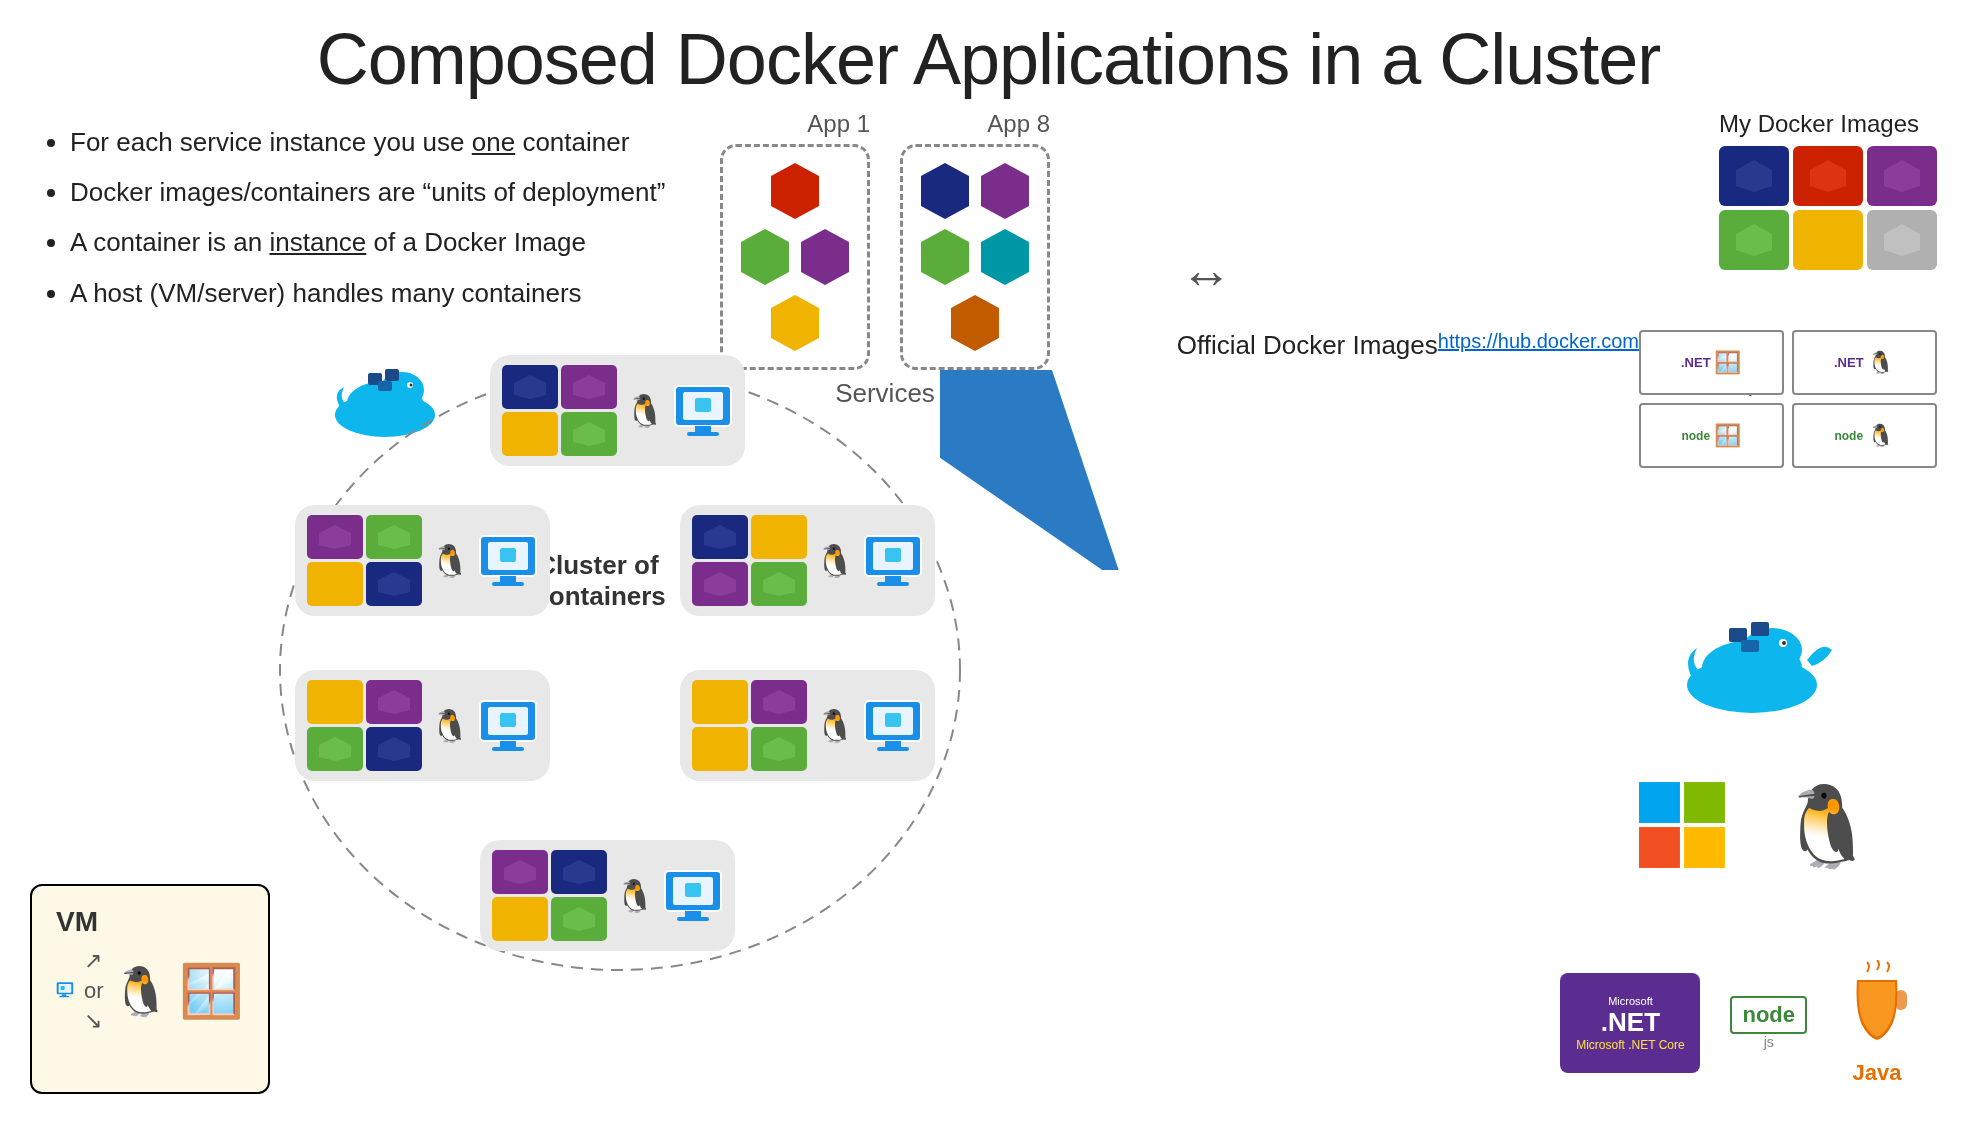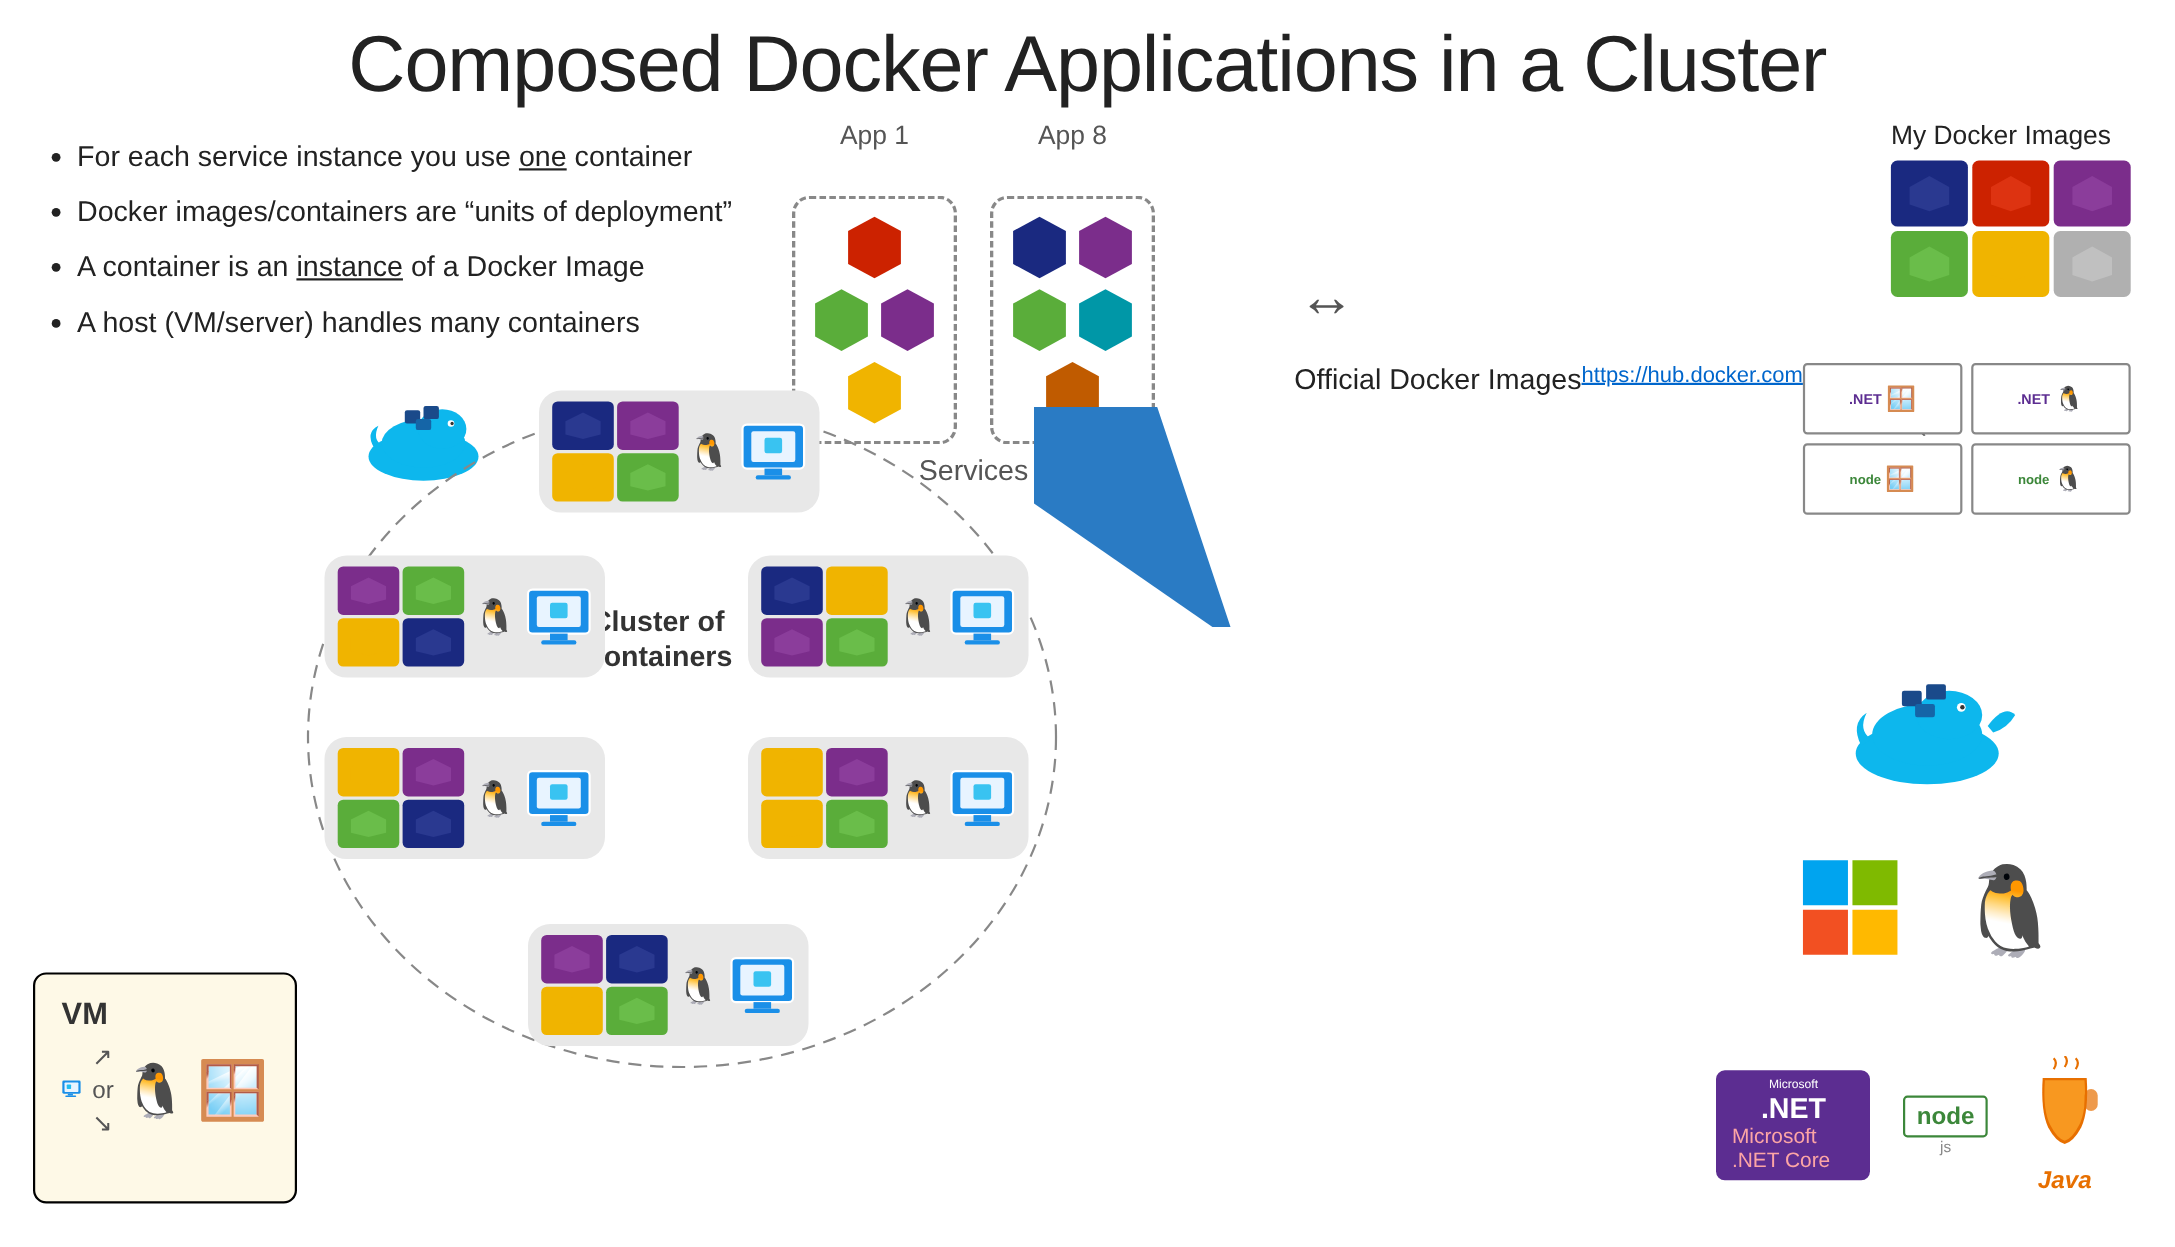--- a/index.html
+++ b/index.html
@@ -53,22 +53,21 @@
       margin-top: 8px;
     }
     .apps-row {
       display: flex;
       gap: 30px;
       align-items: flex-start;
     }
     .app-group {
       display: flex;
       flex-direction: column;
-      align-items: center;
-      gap: 34px;
+      align-items: flex-end;
     }
     .app-label {
       font-size: 24px;
       color: #555;
       margin-bottom: 6px;
     }
     .app-box {
       border: 3px dashed #888;
       border-radius: 16px;
       padding: 14px 16px;
@@ -688,36 +687,36 @@
   </div>
 
   <div style="font-size:80px;">🐧</div>
 </div>
 
 <div class="tech-icons-bottom">
 
   <div style="background:#5c2d91; border-radius:8px; padding:12px 14px; display:flex;flex-direction:column;align-items:center;justify-content:center;width:140px;height:100px;">
     <div style="color:white;font-size:11px;font-weight:400;">Microsoft</div>
     <div style="color:white;font-size:26px;font-weight:900;">.NET</div>
-    <div style="color:#fca5a5;font-size:19px;">Microsoft
+    <div style="color:#fde047;font-size:12px;">Microsoft
 .NET
 Core</div>
   </div>
 
   <div style="display:flex;flex-direction:column;align-items:center;">
     <div style="font-size:22px;font-weight:700;color:#3c873a;background:#fff;border-radius:4px;padding:4px 10px;border:2px solid #3c873a;">node</div>
     <div style="font-size:14px;color:#888;">js</div>
   </div>
 
   <div style="display:flex;flex-direction:column;align-items:center;">
     <svg width="80" height="100" viewBox="0 0 80 100">
 
       <path d="M20 20 Q18 50 25 65 Q32 78 40 80 Q48 78 55 65 Q62 50 60 20Z" fill="#e76f00"></path>
       <path d="M22 22 Q20 50 27 63 Q33 75 40 77 Q47 75 53 63 Q60 50 58 22Z" fill="#f89820"></path>
       <rect x="58" y="30" width="12" height="20" rx="6" fill="#e76f00" opacity="0.7"></rect>
 
       <path d="M30 12 Q34 6 30 2" stroke="#e76f00" stroke-width="2" fill="none"></path>
       <path d="M40 10 Q44 4 40 0" stroke="#e76f00" stroke-width="2" fill="none"></path>
       <path d="M50 12 Q54 6 50 2" stroke="#e76f00" stroke-width="2" fill="none"></path>
     </svg>
-    <div style="font-size:22px;font-weight:700;color:#e76f00;font-style:italic;">Java</div>
+    <div style="font-size:22px;font-weight:700;color:#e76f00;">Java</div>
   </div>
 </div>
 
 </body></html>

